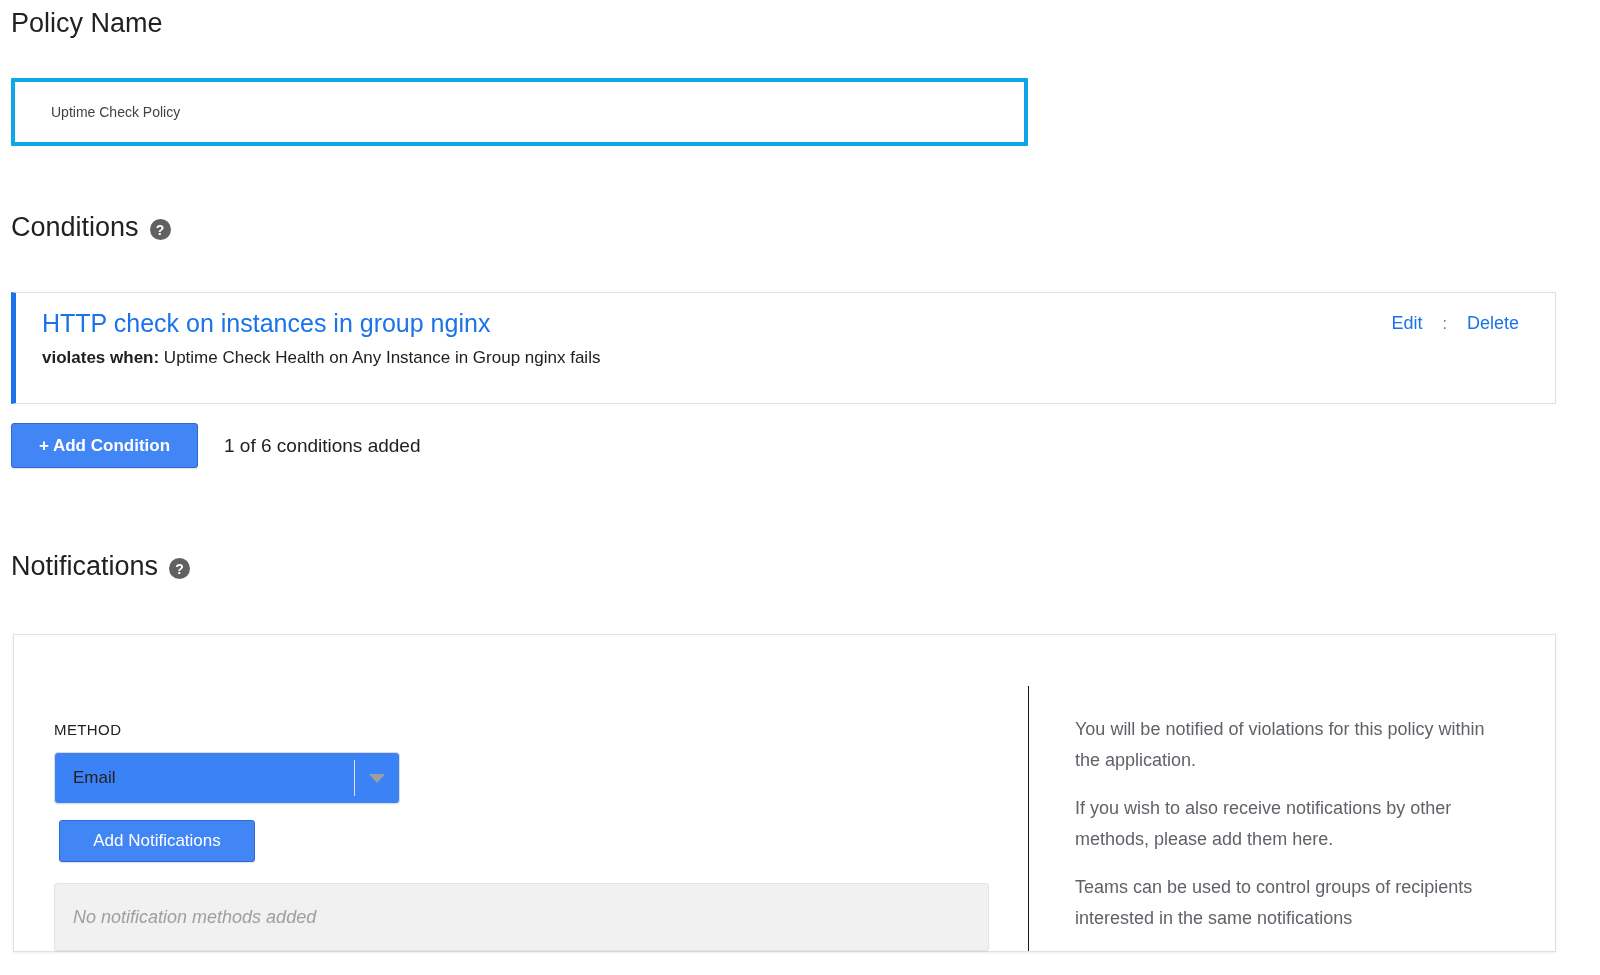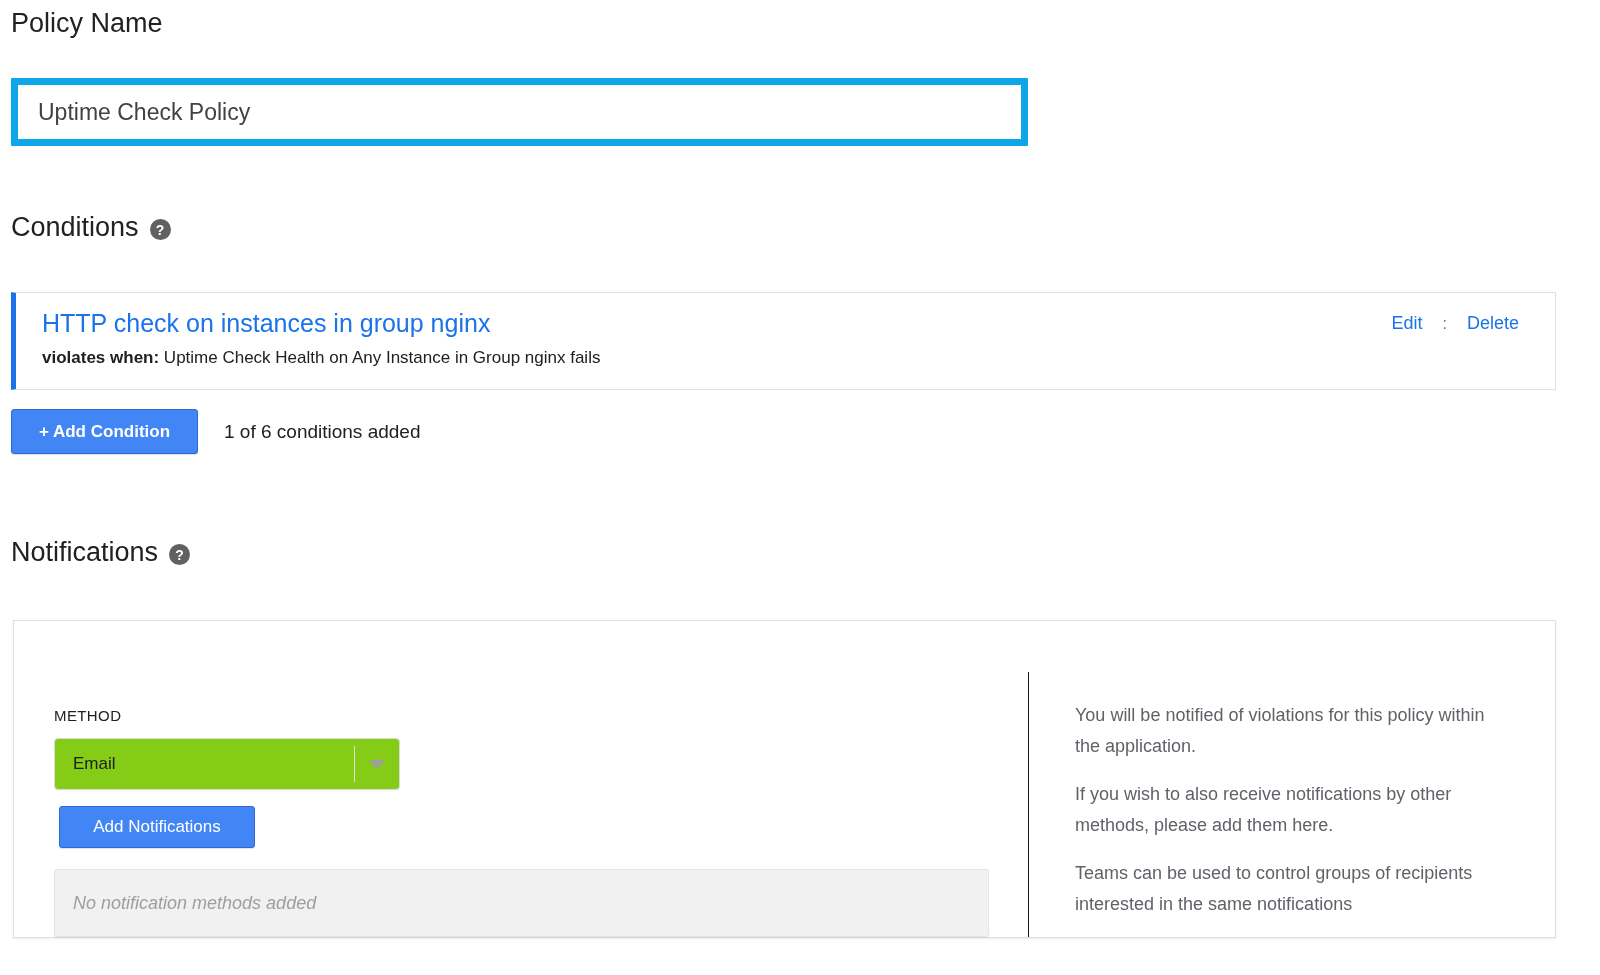--- a/index.html
+++ b/index.html
@@ -42,38 +42,38 @@
     cursor: pointer;
     flex: none;
   }
 
   
   .policy-name-input {
     display: block;
     margin-top: 39px;
     width: 1017px;
     height: 68px;
-    border: 7px solid #0ea5e9;
+    border: 4px solid #0ea5e9;
     border-radius: 1px;
     outline: none;
-    padding: 0 20px;
+    padding: 0 36px;
     font-family: "Liberation Sans", sans-serif;
-    font-size: 23px;
+    font-size: 14px;
     color: #424242;
     background: #ffffff;
   }
 
   
   .conditions-heading { margin-top: 66px; }
 
   .condition-card {
     position: relative;
     margin-top: 49px;
     width: 1545px;
-    height: 98px;
+    height: 112px;
     background: #ffffff;
     border: 1px solid #e0e0e0;
     border-left: 5px solid #1a73e8;
     padding: 15px 24px 0 26px;
   }
   .condition-title {
     font-size: 25px;
     font-weight: 400;
     color: #1a73e8;
     margin: 0;
@@ -159,21 +159,21 @@
     letter-spacing: 0.4px;
     margin-top: 10px;
   }
   .method-select {
     position: relative;
     margin-top: 14px;
     width: 346px;
     height: 52px;
     border: 1px solid #dadce0;
     border-radius: 4px;
-    background: #84cc16;
+    background: #3b82f6;
     display: flex;
     align-items: center;
     cursor: pointer;
     box-shadow: 0 1px 1px rgba(0,0,0,0.04);
   }
   .method-select .select-value {
     padding-left: 18px;
     font-size: 17px;
     color: #212121;
   }

